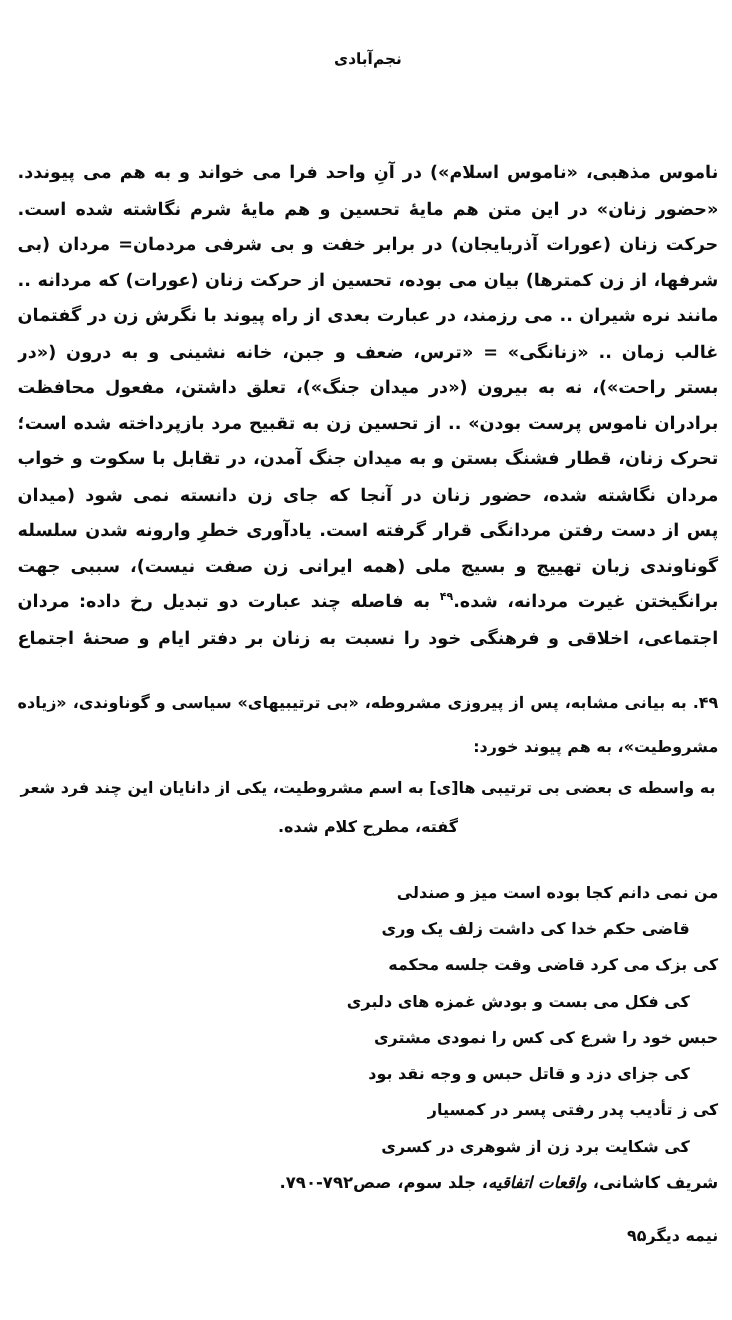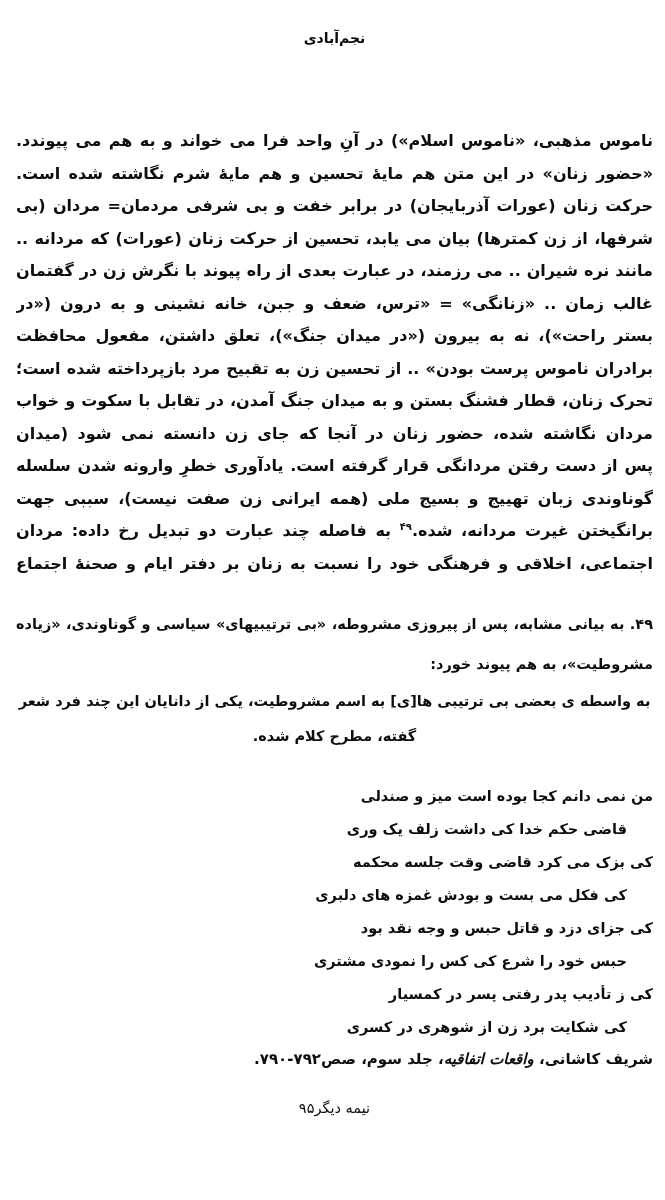--- a/index.html
+++ b/index.html
@@ -5,21 +5,21 @@
   html,body{margin:0;padding:0;}
   body{
     width:665px;height:1200px;
     background:#ffffff;
     color:#0d0d0d;
     font-family:"DejaVu Sans", sans-serif;
     overflow:hidden;
   }
   .page{
     direction:rtl;
-    padding:30px 12px 0 16px;
+    padding:46px 12px 0 16px;
     box-sizing:border-box;
     width:665px;height:1200px;
   }
   .running-head{
     text-align:center;
     font-size:14px;
     font-weight:700;
     height:18px;
   }
   .main-para{
@@ -87,37 +87,37 @@
     line-height:30px;
     height:30px;
     overflow:hidden;
     text-align:right;
   }
   .book-title{
     font-style:italic;
   }
   .page-footer{
     margin-top:26px;
-    text-align:center;
+    text-align:right;
     font-size:14.5px;
-    font-weight:400;
+    font-weight:700;
   }
 </style>
 </head>
 <body>
 
 <div class="page">
 
   <div class="running-head">نجم‌آبادی</div>
 
   <div class="main-para">
     <div class="jline">ناموس مذهبی، «ناموس اسلام») در آنِ واحد فرا می خواند و به هم می پیوندد.</div>
     <div class="jline">«حضور زنان» در این متن هم مایهٔ تحسین و هم مایهٔ شرم نگاشته شده است. غیرت و</div>
     <div class="jline">حرکت زنان (عورات آذربایجان) در برابر خفت و بی شرفی مردمان= مردان (بی</div>
-    <div class="jline">شرفها، از زن کمترها) بیان می یابد، تحسین از حرکت زنان (عورات) که مردانه ..</div>
+    <div class="jline">شرفها، از زن کمترها) بیان می بوده، تحسین از حرکت زنان (عورات) که مردانه ..</div>
     <div class="jline">مانند نره شیران .. می رزمند، در عبارت بعدی از راه پیوند با نگرش زن در گفتمان</div>
     <div class="jline">غالب زمان .. «زنانگی» = «ترس، ضعف و جبن، خانه نشینی و به درون («در</div>
     <div class="jline">بستر راحت»)، نه به بیرون («در میدان جنگ»)، تعلق داشتن، مفعول محافظت</div>
     <div class="jline">برادران ناموس پرست بودن» .. از تحسین زن به تقبیح مرد بازپرداخته شده است؛</div>
     <div class="jline">تحرک زنان، قطار فشنگ بستن و به میدان جنگ آمدن، در تقابل با سکوت و خواب</div>
     <div class="jline">مردان نگاشته شده، حضور زنان در آنجا که جای زن دانسته نمی شود (میدان جنگ).</div>
     <div class="jline">پس از دست رفتن مردانگی قرار گرفته است. یادآوری خطرِ وارونه شدن سلسله مراتب</div>
     <div class="jline">گوناوندی زبان تهییج و بسیج ملی (همه ایرانی زن صفت نیست)، سببی جهت</div>
     <div class="jline">
       <span>برانگیختن غیرت مردانه، شده.</span><sup class="fnref">۴۹</sup><span> به فاصله چند عبارت دو تبدیل رخ داده: مردان</span>
@@ -132,22 +132,22 @@
     <div class="quote-block">
       <div class="q-line">به واسطه ی بعضی بی ترتیبی ها[ی] به اسم مشروطیت، یکی از دانایان این چند فرد شعر را</div>
       <div class="q-line">گفته، مطرح کلام شده.</div>
     </div>
 
     <div class="poem">
       <div class="poem-line">من نمی دانم کجا بوده است میز و صندلی</div>
       <div class="poem-line">قاضی حکم خدا کی داشت زلف یک وری</div>
       <div class="poem-line">کی بزک می کرد قاضی وقت جلسه محکمه</div>
       <div class="poem-line">کی فکل می بست و بودش غمزه های دلبری</div>
+      <div class="poem-line">حبس خود را شرع کی کس را نمودی مشتری</div>
       <div class="poem-line">کی جزای دزد و قاتل حبس و وجه نقد بود</div>
-      <div class="poem-line">حبس خود را شرع کی کس را نمودی مشتری</div>
       <div class="poem-line">کی ز تأدیب پدر رفتی پسر در کمسیار</div>
       <div class="poem-line">کی شکایت برد زن از شوهری در کسری</div>
     </div>
 
     <div class="citation">
       <span>شریف کاشانی، </span><span class="book-title">واقعات اتفاقیه</span><span>، جلد سوم، صص۷۹۲-۷۹۰.</span>
     </div>
   </div>
 
   <div class="page-footer">

